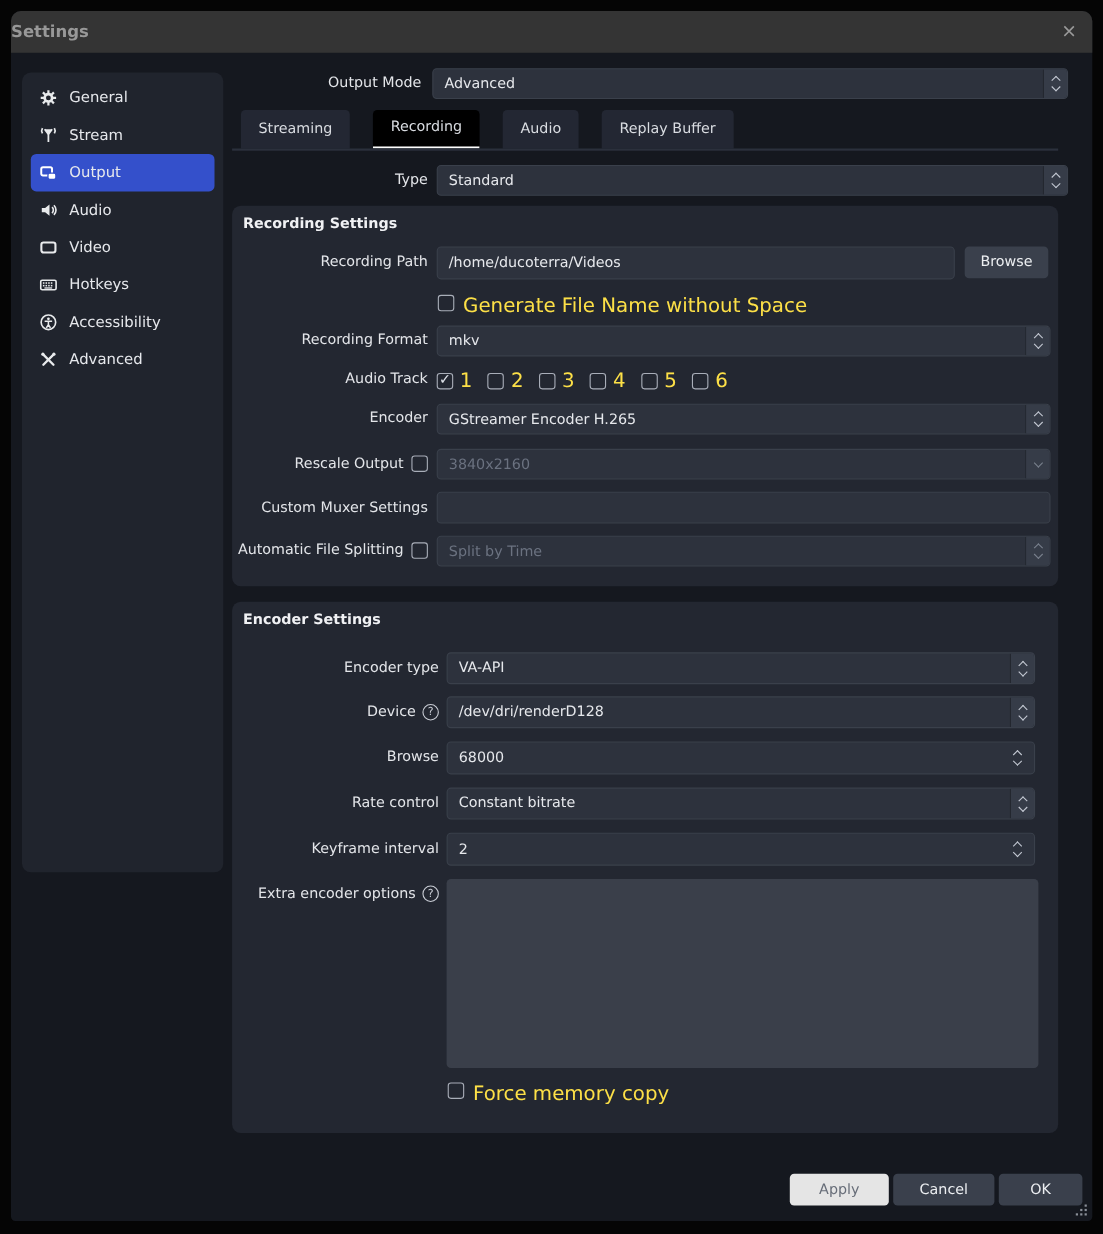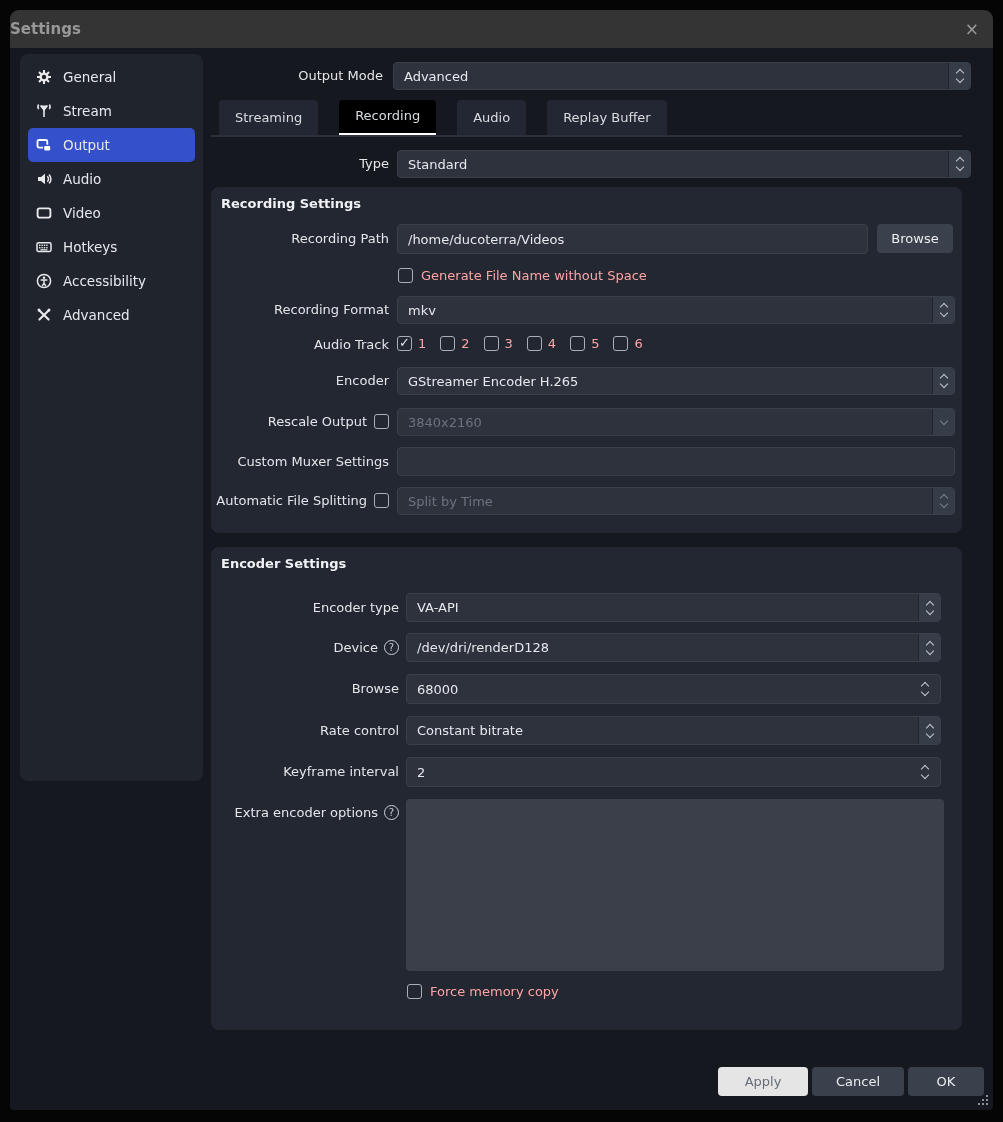--- a/index.html
+++ b/index.html
@@ -11,21 +11,21 @@
   
   .titlebar { position:absolute; left:0; top:0; width:983px; height:38px;
               background:#343434; border-radius:9px 9px 0 0; }
   .titlebar .title { position:absolute; left:0; right:0; top:0; height:38px;
                      line-height:38px; text-align:left; color:#989898;
                      font-size:15px; font-weight:bold; }
   .close-btn { position:absolute; right:14px; top:0; height:38px; line-height:38px;
                color:#9a9a9a; font-size:17px; cursor:default; }
 
   
-  .sidebar { position:absolute; left:10px; top:44px; width:183px; height:727px;
+  .sidebar { position:absolute; left:10px; top:56px; width:183px; height:727px;
              background:#20242d; border-radius:8px; padding-top:6px; }
   .side-item { height:34px; margin:0 8px; display:flex; align-items:center;
                gap:11px; padding:0 8px; border-radius:5px; color:#e6e8ec;
                font-size:13.5px; }
   .side-item.selected { background:#3450cb; }
   .side-item svg { flex:0 0 16px; }
 
   
   .lbl { position:absolute; text-align:right; color:#e3e5e9; font-size:13px; }
   .combo, .input, .spin {
@@ -44,21 +44,21 @@
   .combo.disabled .val { color:#6b7280; }
   .combo.disabled .chev { border-color:#79808d; }
   .spin .chev.up   { position:absolute; right:12px; top:8px; }
   .spin .chev.down { position:absolute; right:12px; bottom:8px; }
 
   .checkbox { display:inline-block; width:15px; height:15px; border:1px solid #a9aeb9;
               border-radius:3px; background:transparent; position:relative; flex:0 0 15px; }
   .checkbox.checked::after { content:"✓"; position:absolute; left:1px; top:-2px;
               color:#dfe3ea; font-size:13px; }
   .chk-row { position:absolute; display:flex; align-items:flex-start; gap:8px;
-             color:#fca5a5; font-size:13px; }
+             color:#fde047; font-size:18px; }
 
   .help { display:inline-flex; width:15px; height:15px; border:1.3px solid #c9cdd5;
           border-radius:50%; color:#c9cdd5; font-size:10px; align-items:center;
           justify-content:center; flex:0 0 15px; }
 
   
   .tabs { position:absolute; left:209px; top:90px; height:36px; display:flex; gap:21px; }
   .tab { height:35px; line-height:35px; padding:0 16px; background:#232733;
          color:#d9dce1; font-size:13px; border-radius:4px 4px 0 0; }
   .tab.active { background:#000000; border-bottom:2px solid #ffffff; line-height:32px; }

